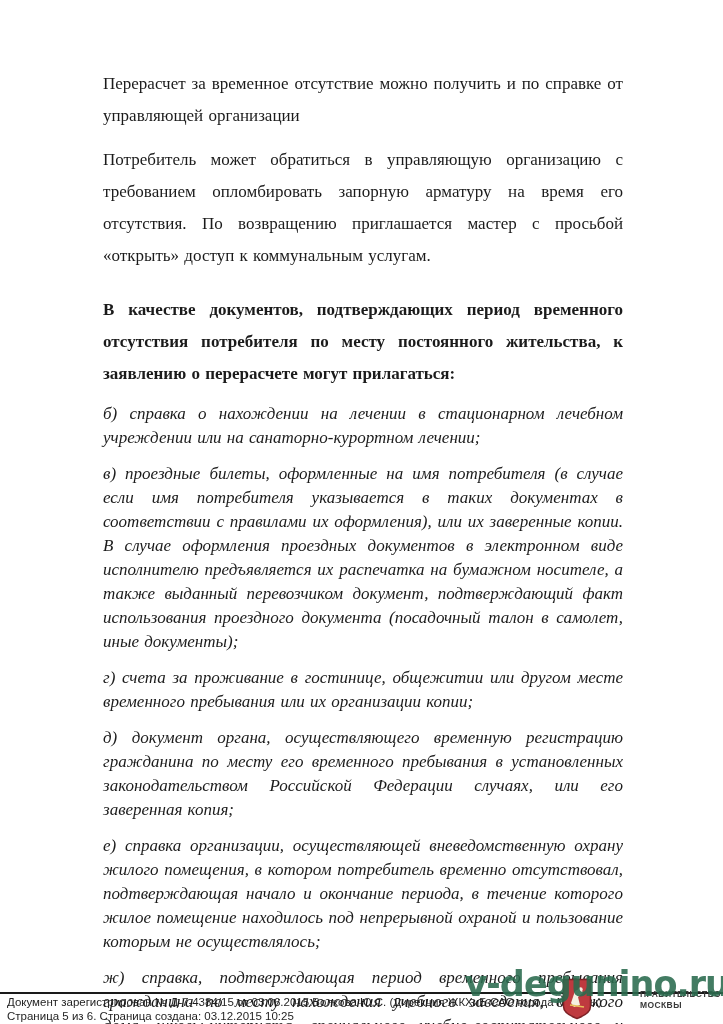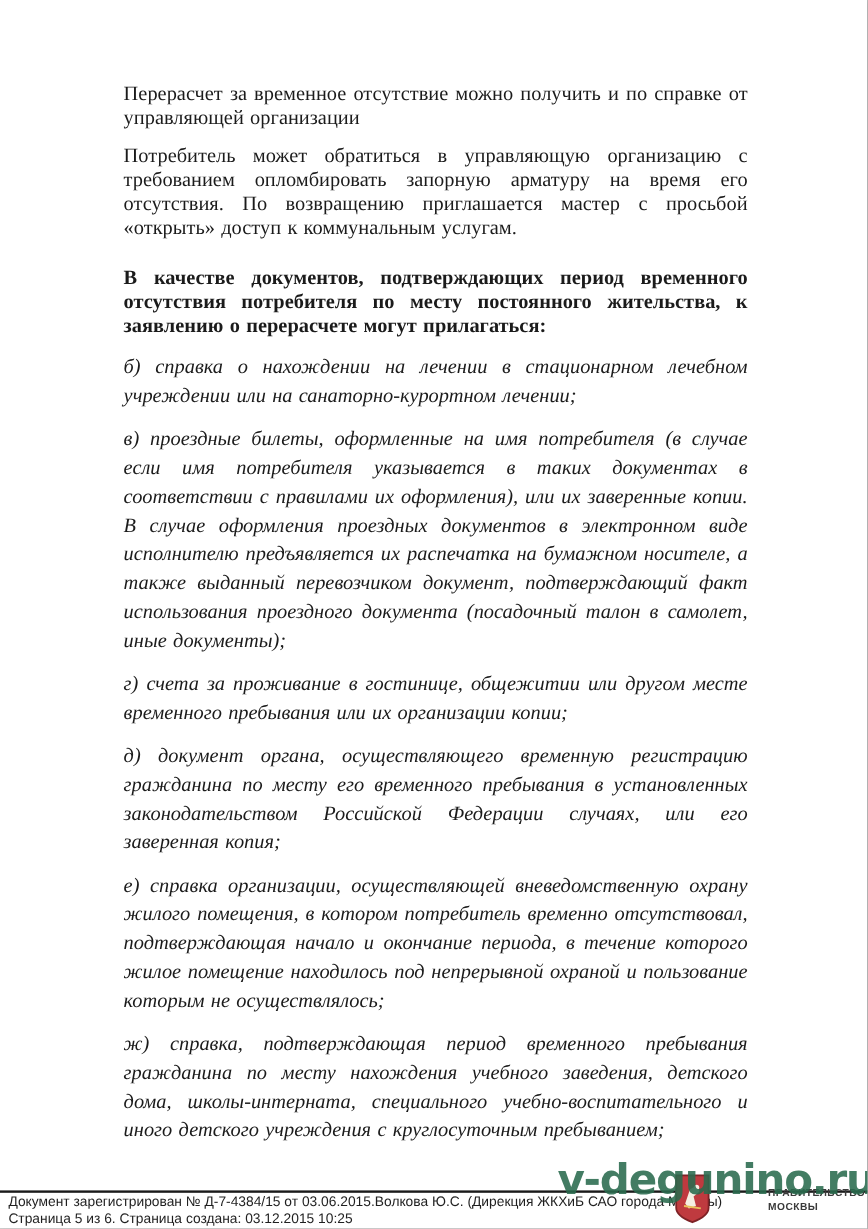--- a/index.html
+++ b/index.html
@@ -17,21 +17,21 @@
     position: absolute;
     top: 68px;
     left: 103px;
     width: 520px;
     color: #1b1b1b;
   }
   .content p {
     margin: 0 0 12px 0;
     text-align: justify;
     font-size: 17px;
-    line-height: 20px;
+    line-height: 32px;
     word-spacing: 1px;
   }
   .p-bold {
     font-weight: bold;
     margin-top: 22px !important;
   }
   .p-italic {
     font-style: italic;
     line-height: 24px !important;
   }

